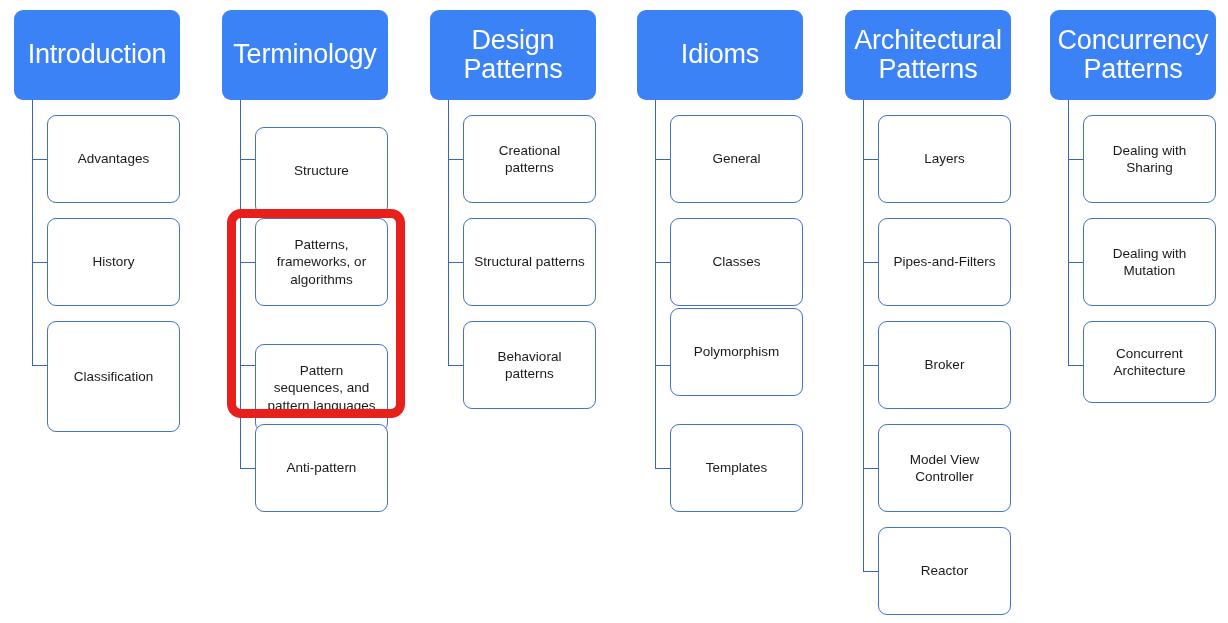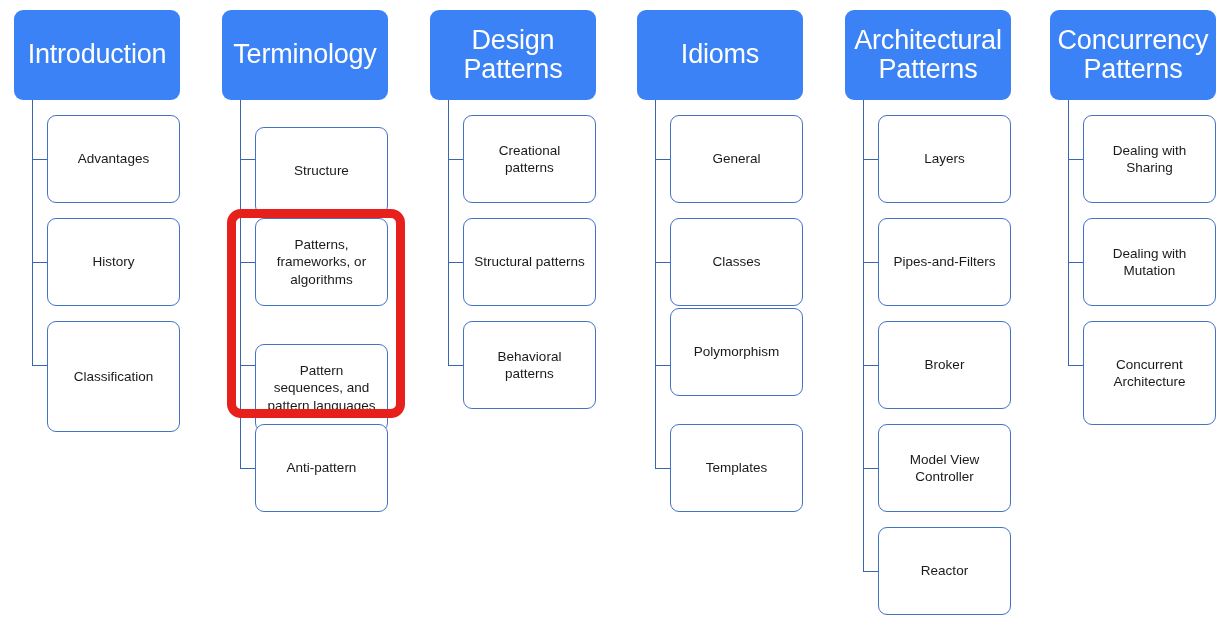--- a/index.html
+++ b/index.html
@@ -221,21 +221,21 @@
       <div class="child-node" style="left: 33px; top: 115px; height: 88px;">
         <div class="child-label">Dealing with
 Sharing</div>
       </div>
       <div class="stub" style="left: 18px; top: 159px; width: 15px;"></div>
       <div class="child-node" style="left: 33px; top: 218px; height: 88px;">
         <div class="child-label">Dealing with
 Mutation</div>
       </div>
       <div class="stub" style="left: 18px; top: 262px; width: 15px;"></div>
-      <div class="child-node" style="left: 33px; top: 321px; height: 104px;">
+      <div class="child-node" style="left: 33px; top: 321px; height: 82px;">
         <div class="child-label">Concurrent
 Architecture</div>
       </div>
       <div class="stub" style="left: 18px; top: 365px; width: 15px;"></div>
       <div class="trunk" style="left: 18px; top: 100px; height: 266.4px;"></div>
     </div>
     <div class="highlight-box" style="left: 227px; top: 209px; width: 178px; height: 209px;"></div>
   </div>
 
 </body></html>

